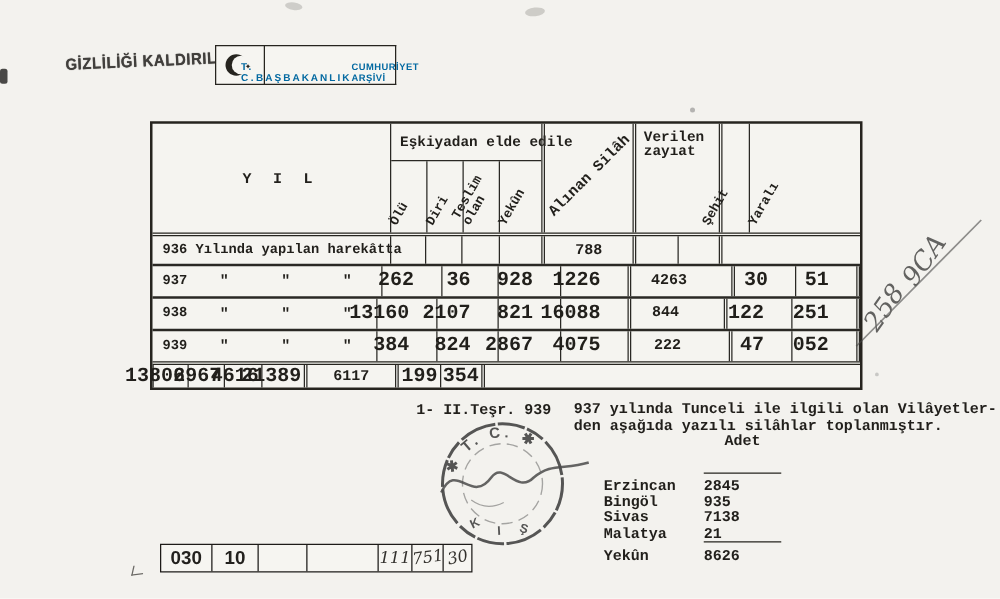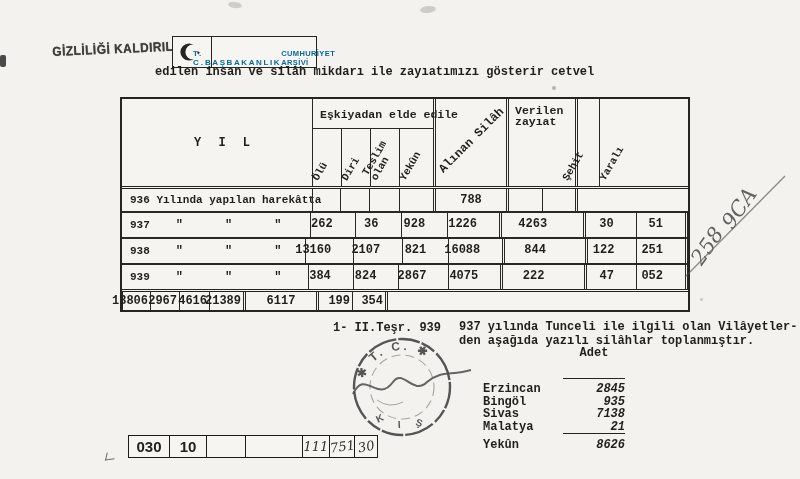--- a/index.html
+++ b/index.html
@@ -68,34 +68,34 @@
   .cell{overflow:visible;white-space:nowrap;}
   .c1{width:190px;display:flex;align-items:center;padding-left:8px;font-size:11px;font-weight:700;}
   .c2{width:28px;border-left:1px solid #2a2824;}
   .c3{width:29px;border-left:1px solid #2a2824;}
   .c4{width:30px;border-left:1px solid #2a2824;}
   .c5{width:34px;border-left:1px solid #2a2824;}
   .c6{width:73px;border-left:3px double #2a2824;text-align:center;}
   .c7{width:36px;border-left:3px double #2a2824;}
   .c8{width:33px;border-left:1px solid #2a2824;}
   .c9{flex:1;border-left:3px double #2a2824;}
-  .num{direction:rtl;padding-right:2px;font-size:12px;font-weight:700;line-height:23px;}
+  .num{direction:rtl;padding-right:2px;font-size:16px;font-weight:700;line-height:23px;}
   .numc{font-size:12px;font-weight:700;line-height:23px;}
   .total .num,.total .numc{line-height:18px;}
   .ditto{font-size:12px;font-weight:700;}
   .d1{margin-left:26px;} .d2{margin-left:42px;} .d3{margin-left:42px;}
   .yekun-label{letter-spacing:1px;}
   
   .fdate{position:absolute;left:333px;top:321px;font-size:12px;font-weight:700;white-space:nowrap;}
   .fnote{position:absolute;left:459px;top:321px;font-size:12px;font-weight:700;line-height:13.5px;white-space:nowrap;}
   .provlist{position:absolute;left:483px;top:346px;width:142px;font-size:12px;font-weight:700;}
   .adet{display:block;margin-left:auto;width:62px;text-align:center;border-bottom:1.6px solid #26241f;padding-bottom:18px;margin-bottom:4px;}
   .prow{display:flex;line-height:12.6px;}
   .prow .pname{flex:1;}
-  .prow .pcount{width:62px;text-align:right;font-style:italic;}
+  .prow .pcount{width:62px;}
   .prow.last .pcount{border-bottom:1.6px solid #26241f;}
   .prow.totalrow{margin-top:5px;}
   
   .roundstamp{position:absolute;left:347px;top:332px;width:130px;height:112px;overflow:visible;opacity:.85;}
   
   .marginnote{position:absolute;left:663px;top:172px;width:140px;height:115px;overflow:visible;opacity:.8;}
   
   .codebox{
     position:absolute;left:128px;top:435px;height:21px;display:flex;
     border:1.6px solid #1d1b18;background:#f6f5f1;
@@ -132,21 +132,20 @@
       </svg>
     </div>
     <div class="txt-cell">
       <span class="l1">T. C.</span>
       <span class="l2">BAŞBAKANLIK</span>
       <span class="l3">CUMHURİYET ARŞİVİ</span>
     </div>
   </div>
 
   <div class="title">
-    <div>edilen insan ve silâh mikdarı ile zayıatımızı gösterir cetvel</div>
   </div>
 
   <div class="tbl">
     <div class="thead">
       <div class="h-yil cell">
         <span>Y I L</span>
       </div>
       <div class="h-group1">
         <div class="g1-label">Eşkiyadan elde edile</div>
         <div class="subcols">

